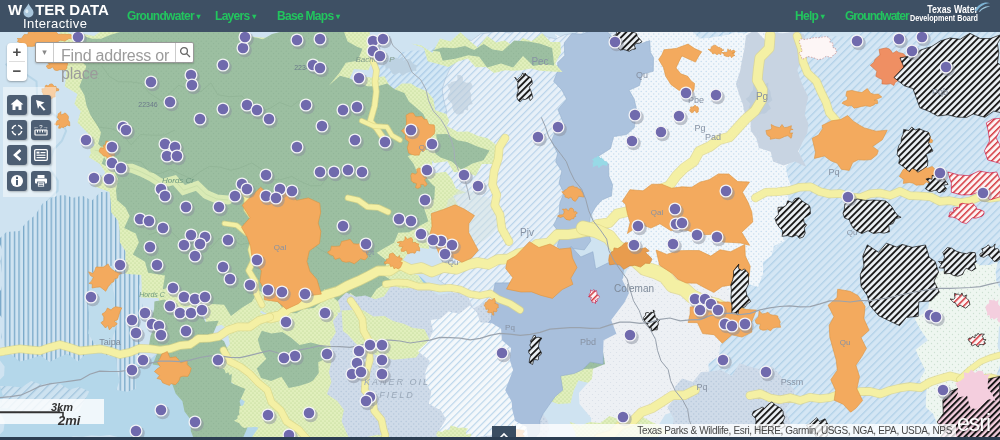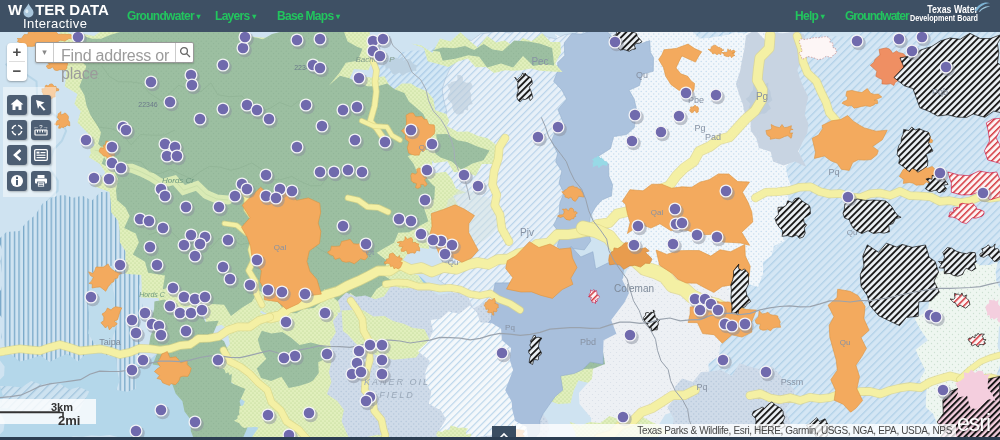--- a/index.html
+++ b/index.html
@@ -15,21 +15,21 @@
 #zoomc { position:absolute; left:7px; top:43px; width:20px; height:38px; background:#fff; border-radius:4px; box-shadow:0 1px 2px rgba(0,0,0,0.3); z-index:4; text-align:center; }
 #zoomc div { height:18px; line-height:18px; font-size:15px; color:#4c4c4c; font-weight:bold; }
 #zoomc .sep { height:1px; background:#ddd; margin:0 2px; line-height:1px; }
 #search { position:absolute; left:35px; top:42px; width:159px; height:21px; background:#fff; border:1px solid #999; border-radius:2px; z-index:4; box-shadow:0 1px 2px rgba(0,0,0,0.2); }
 #search .dd { position:absolute; left:0; top:0; width:18px; height:19px; border-right:1px solid #ccc; color:#888; font-size:9px; text-align:center; line-height:19px; }
 #search .ph { position:absolute; left:25px; top:4px; color:#9b9b9b; font-size:16px; letter-spacing:-0.2px; }
 #search .mg { position:absolute; right:0; top:0; width:18px; height:19px; border-left:1px solid #ccc; }
 .panel { position:absolute; left:3px; top:87px; width:53px; height:110px; background:rgba(255,255,255,0.45); z-index:3; }
 .tb { position:absolute; width:20px; height:20px; background:#4d5e73; border-radius:3px; z-index:4; box-shadow:1px 1px 2px rgba(0,0,0,0.25); }
 .tb svg { position:absolute; left:50%; top:50%; transform:translate(-50%,-50%); }
-#scale { position:absolute; left:0; top:399px; width:96px; height:25px; background:rgba(255,255,255,0.8); z-index:4; }
+#scale { position:absolute; left:0; top:399px; width:104px; height:25px; background:rgba(255,255,255,0.8); z-index:4;font-style:italic; }
 #attr { position:absolute; left:516px; top:424px; width:440px; height:22px; background:rgba(255,255,255,0.78); z-index:4; }
 #attr span { position:absolute; right:4px; top:1px; font-size:10px; letter-spacing:-0.35px; color:#484848; white-space:nowrap; }
 #chv { position:absolute; left:492px; top:426px; width:24px; height:14px; background:#3a4d61; z-index:4; text-align:center; }
 #esri { position:absolute; left:957px; top:410px; z-index:4; color:#fff; font-size:23px; font-weight:normal; letter-spacing:-1px; text-shadow:0 1px 2px rgba(0,0,0,0.35); }
 #bstrip { position:absolute; left:0; top:437px; width:1000px; height:3px; background:#2c3e52; z-index:6; }
 </style></head>
 <body>
 <div id="map"><svg width="1000" height="440" viewBox="0 0 1000 440">
 <defs>
 <pattern id="rstripe" width="5.5" height="5.5" patternUnits="userSpaceOnUse" patternTransform="rotate(-45)">

